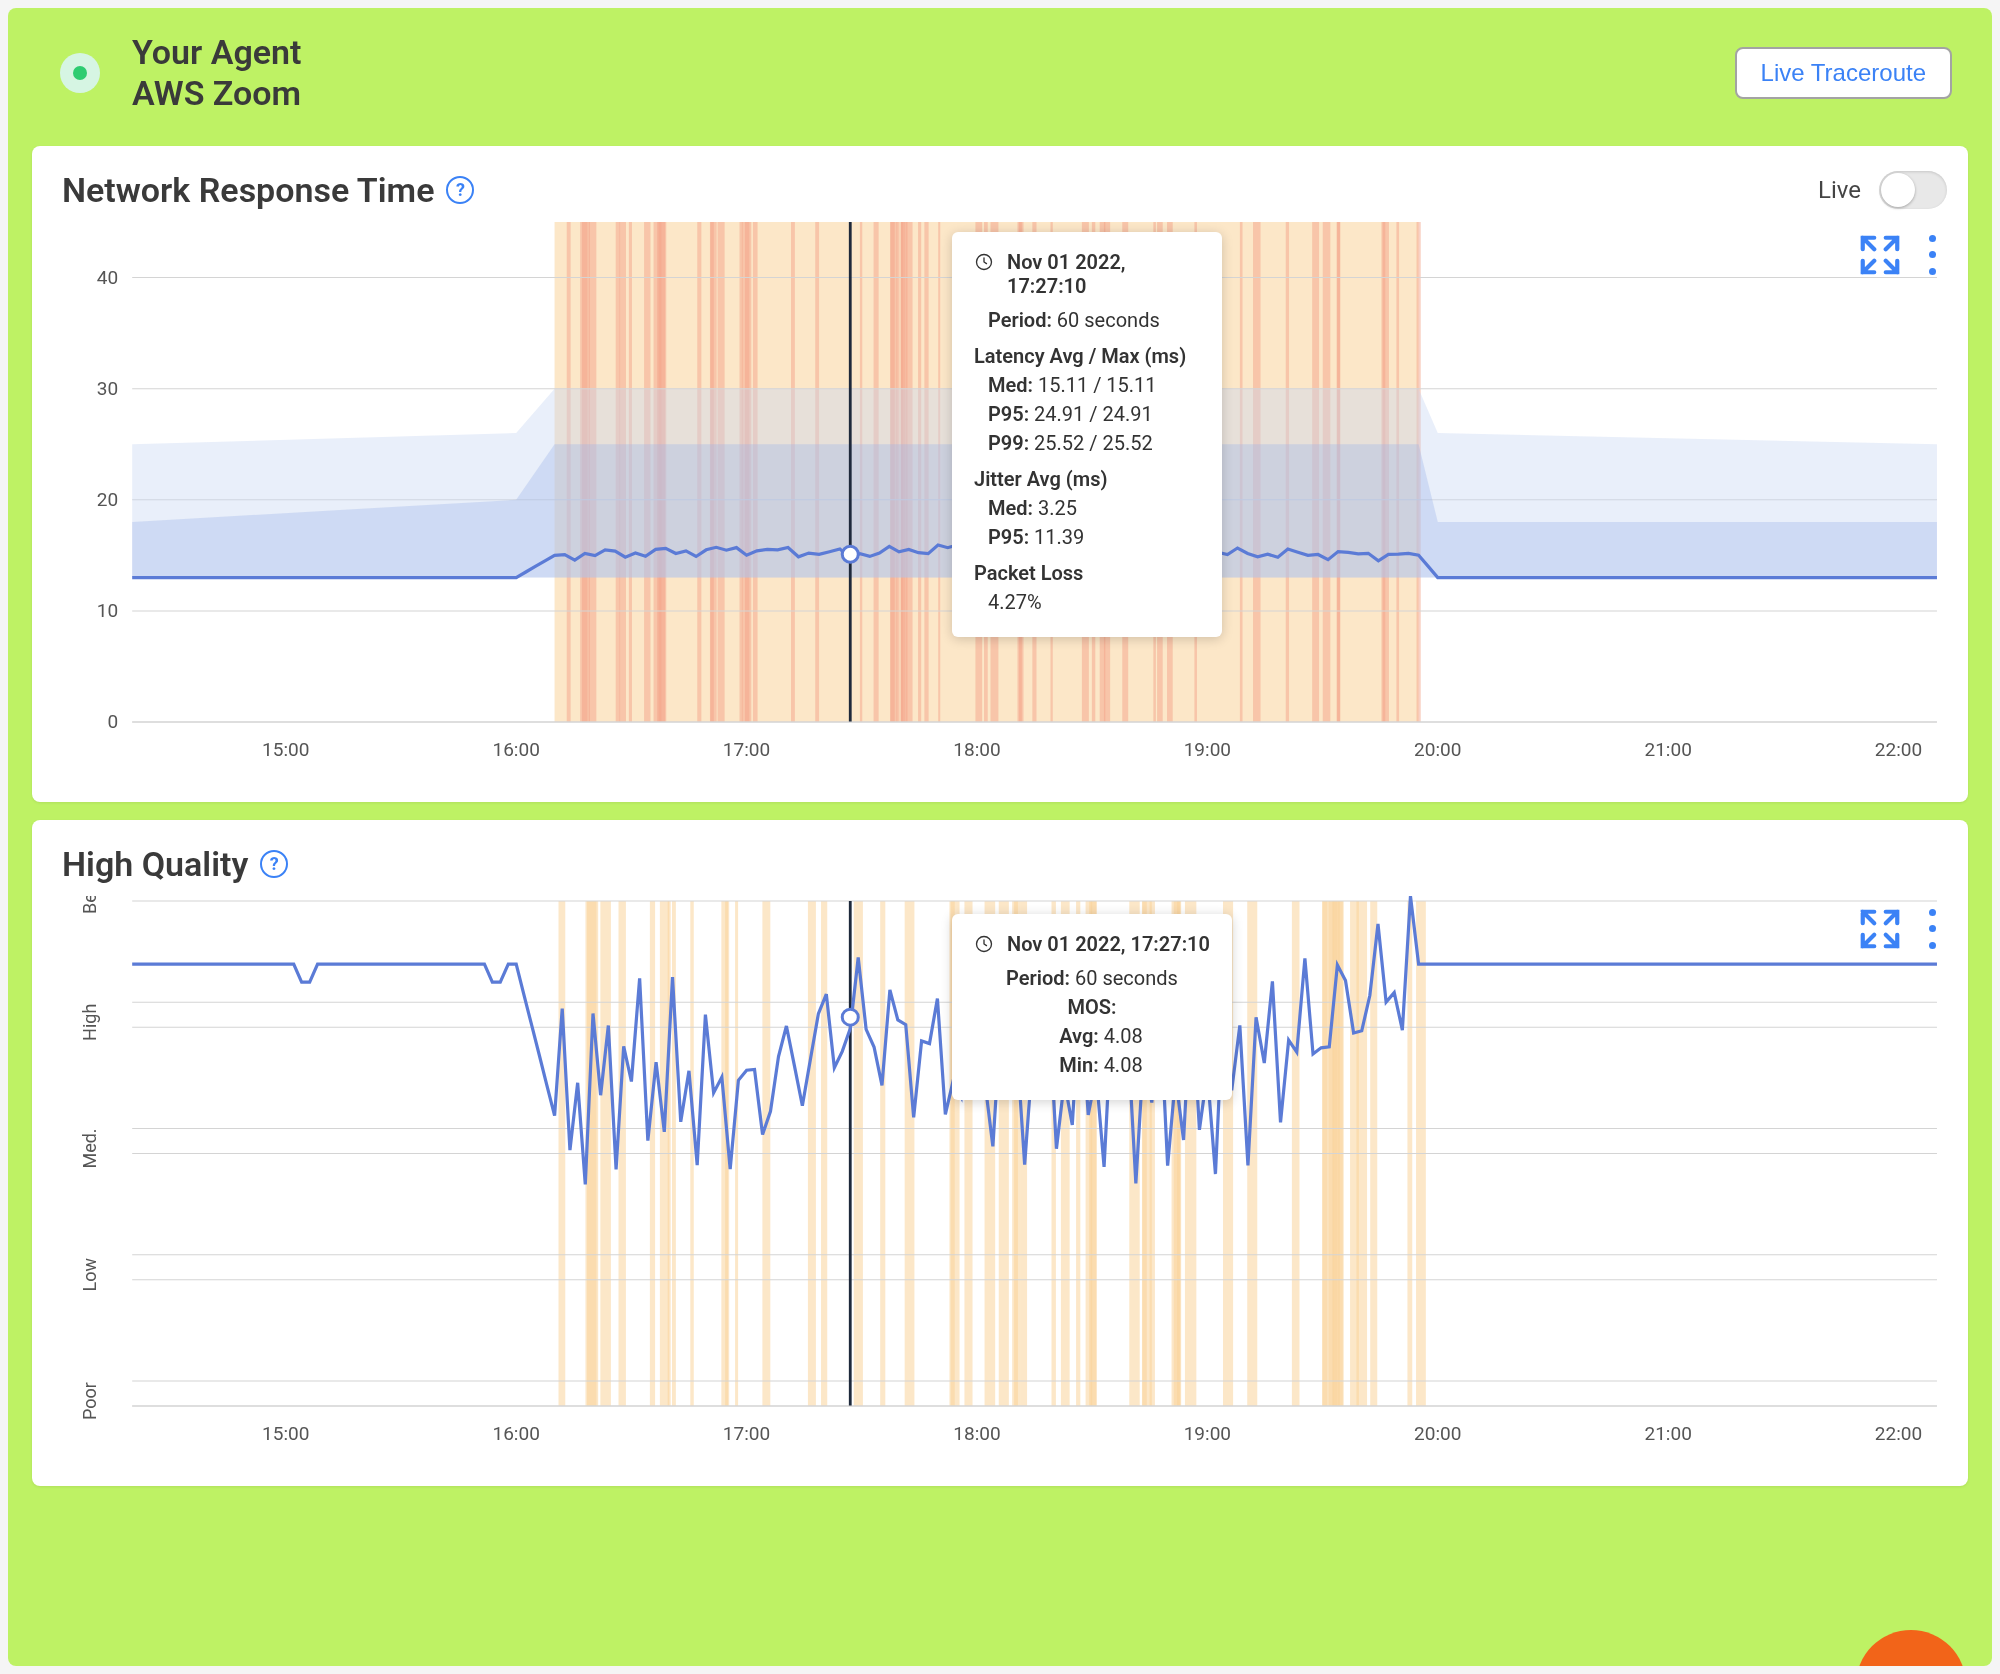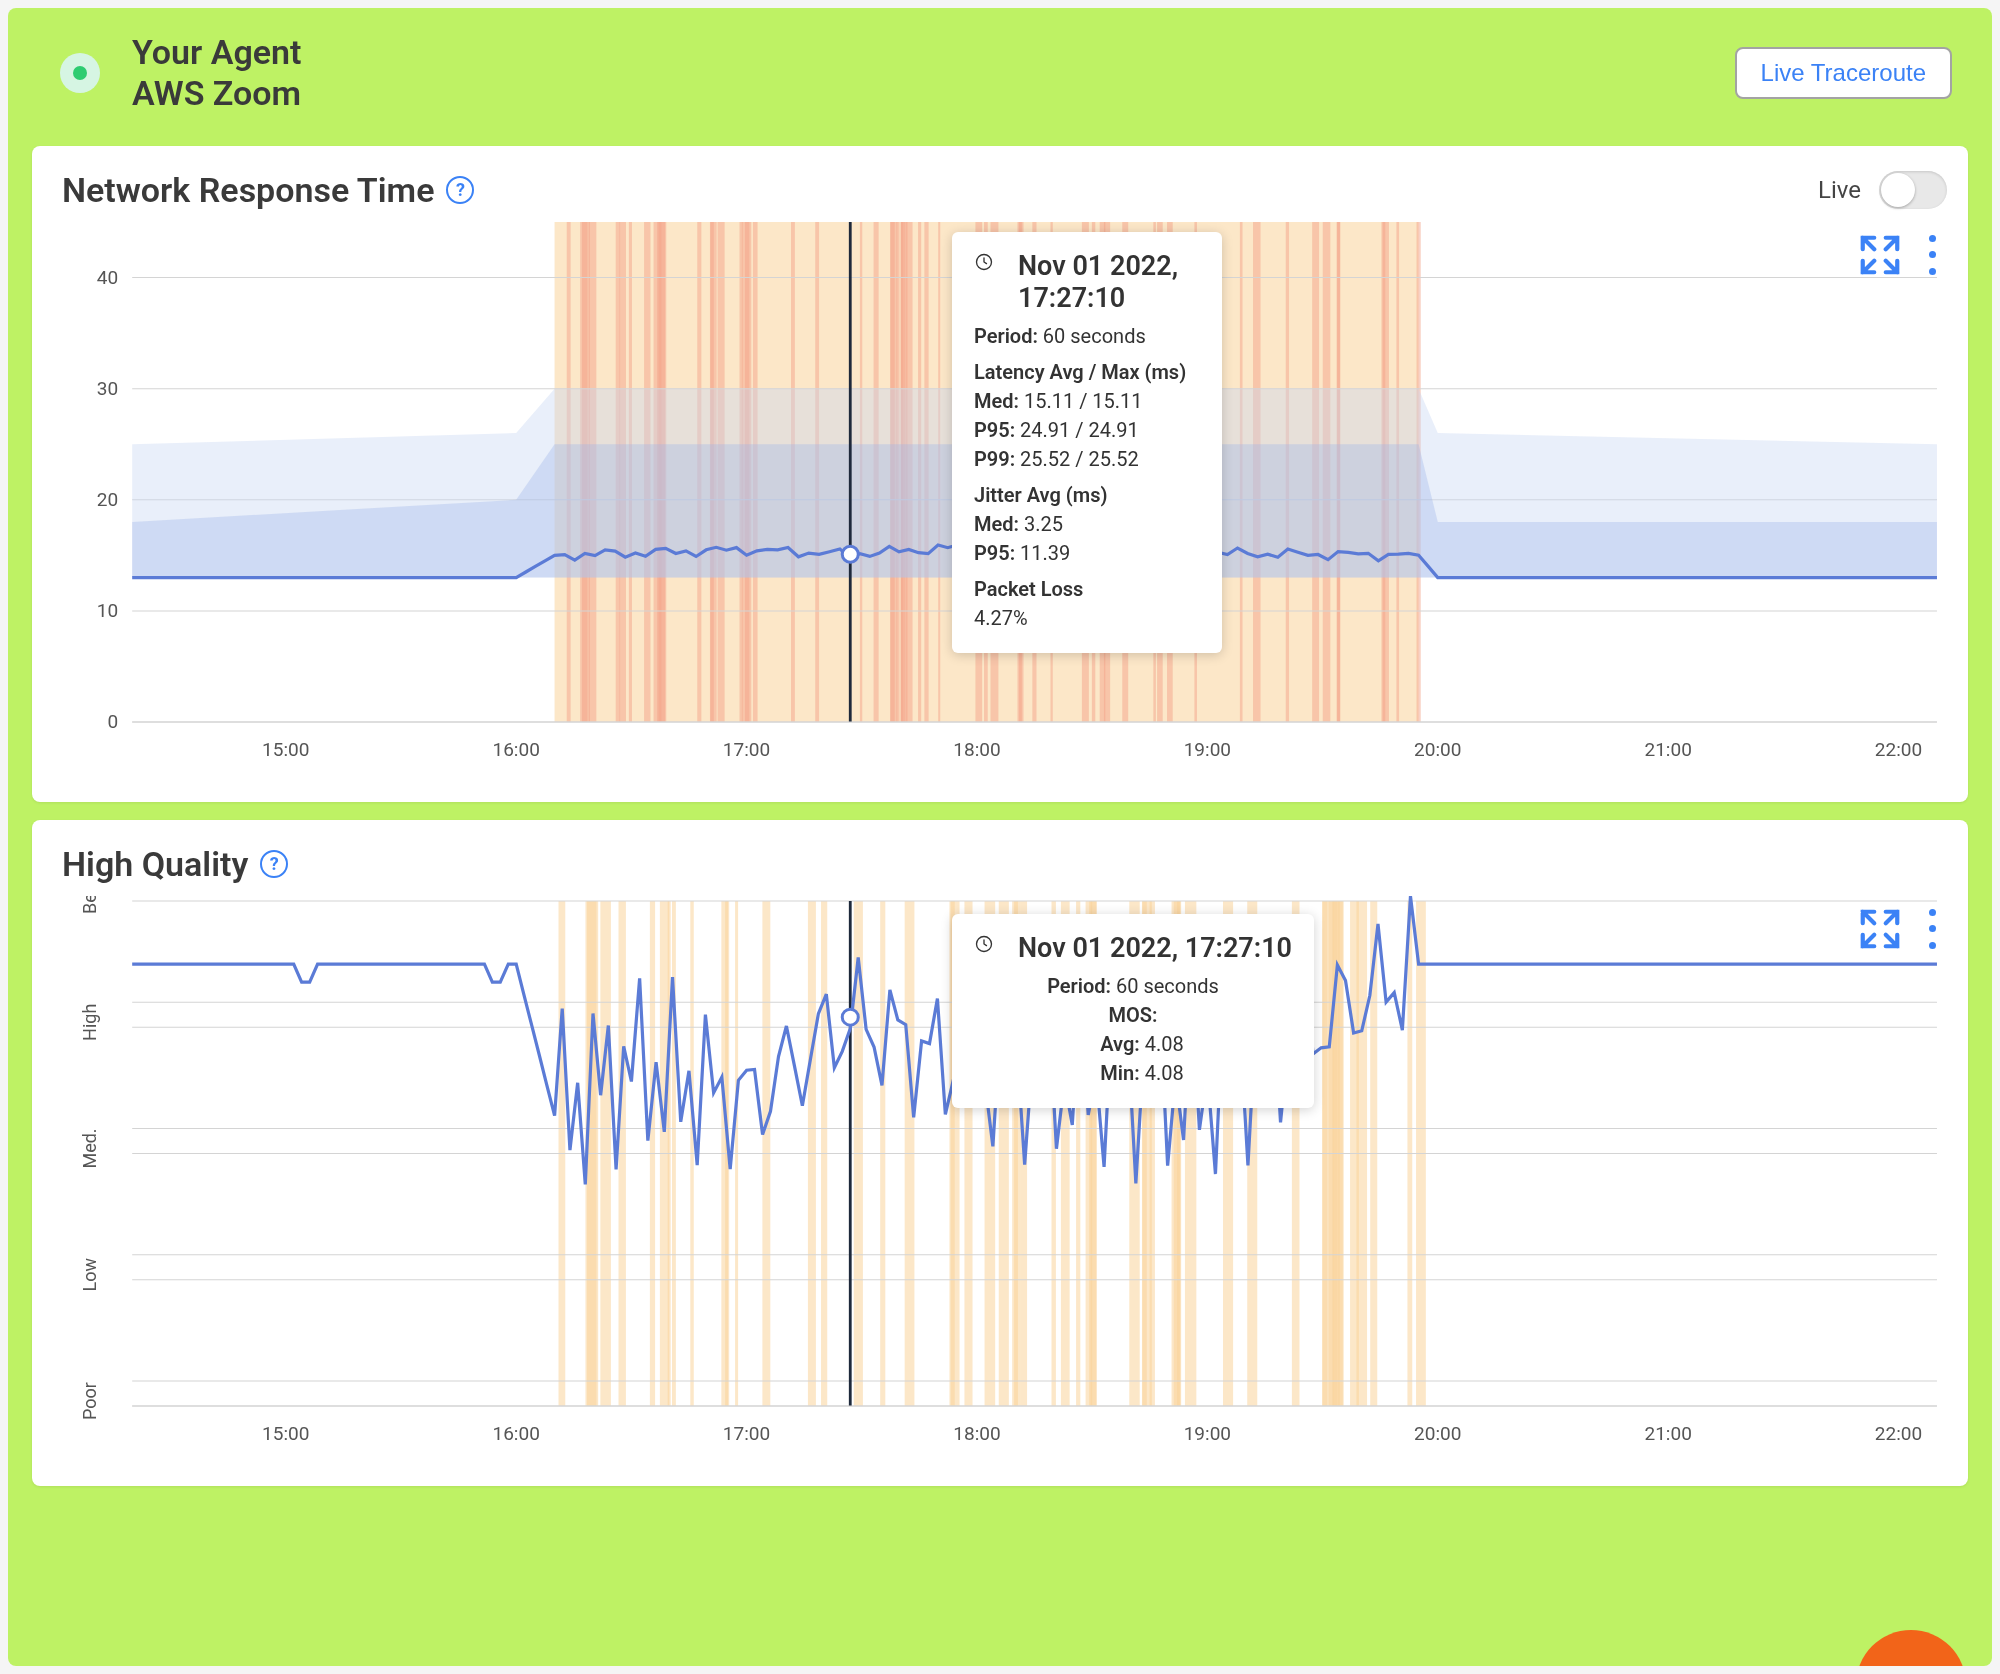--- a/index.html
+++ b/index.html
@@ -21,22 +21,22 @@
 .toggle { width: 68px; height: 38px; border-radius: 20px; background: #e8e8e8; box-shadow: inset 0 1px 3px rgba(0,0,0,.15); position: relative; cursor: pointer; }
 .toggle-knob { position: absolute; left: 2px; top: 2px; width: 34px; height: 34px; border-radius: 50%; background: #fff; box-shadow: 0 1px 3px rgba(0,0,0,.3); }
 .chart-area { position: relative; height: 560px; }
 .chart-area.voip { height: 570px; }
 .chart-toolbar { position: absolute; right: 10px; top: 10px; display: flex; gap: 26px; align-items: center; z-index: 6; }
 .expand-icon { width: 46px; height: 46px; cursor: pointer; color: #3b82f6; }
 .kebab-icon { width: 8px; height: 40px; display: flex; flex-direction: column; justify-content: space-between; cursor: pointer; }
 .kebab-icon div { width: 7px; height: 7px; background: #3b82f6; border-radius: 50%; }
 .plot-svg { position: absolute; left: 0; top: 0; width: 100%; height: 100%; }
 .tooltip { position: absolute; background: #fff; border-radius: 6px; box-shadow: 0 2px 12px rgba(0,0,0,.18); padding: 18px 22px; z-index: 5; font-size: 20px; color: #333; min-width: 270px; }
-.tooltip .tt-row { margin: 5px 0; }
-.tooltip .tt-head { display: flex; align-items: flex-start; gap: 24px; font-size: 27px; font-weight: 600; margin-bottom: 10px; }
+.tooltip .tt-row { margin: 5px 14px; }
+.tooltip .tt-head { display: flex; align-items: flex-start; gap: 13px; font-size: 20px; font-weight: 600; margin-bottom: 10px; }
 .tooltip .tt-section { font-weight: 600; margin-top: 12px; }
 .tooltip .tt-clock { flex-shrink: 0; margin-top: 2px; }
 .tooltip b { font-weight: 600; }
 .floating-orb { position: absolute; right: 26px; bottom: -34px; width: 110px; height: 70px; background: #f26419; border-radius: 56px 56px 0 0; z-index: 10; }
 .axis-text { font-size: 19px; fill: #555; }
 .grid-line { stroke: #d4d4d4; stroke-width: 1; }
 .crosshair { stroke: #1e293b; stroke-width: 2.8; }
 .degraded-band { fill: #f9d39b; opacity: 0.55; }
 .degraded-band2 { fill: #f3a38a; opacity: 0.5; }
 .series-line { fill: none; stroke: #5b7bd6; stroke-width: 3.2; }

